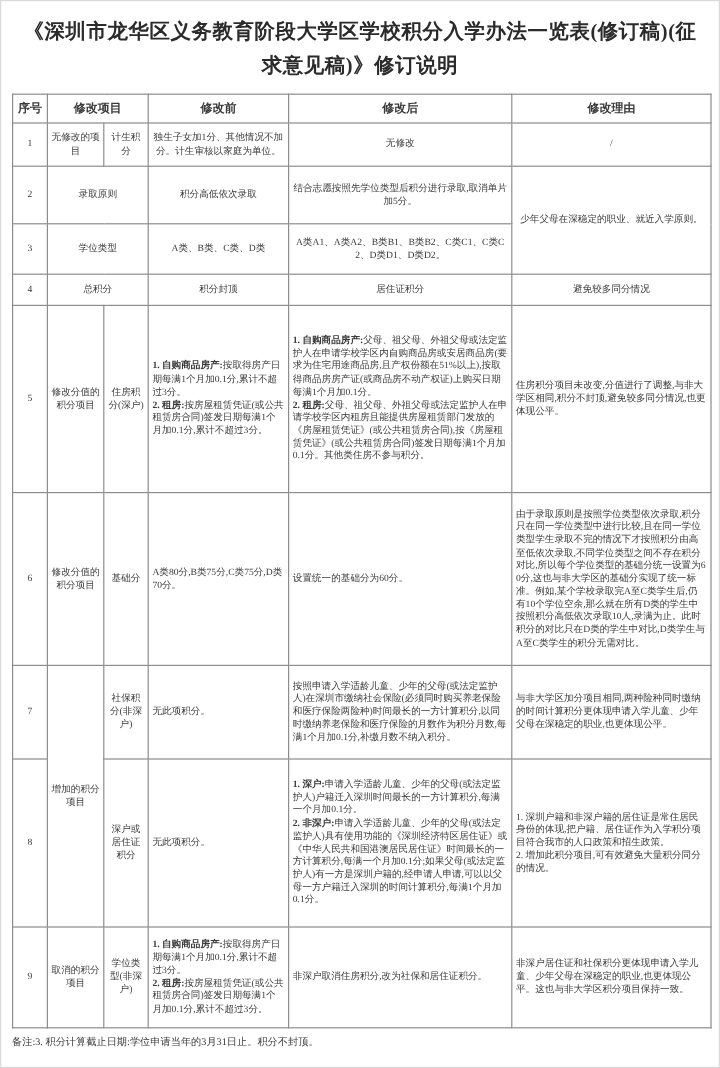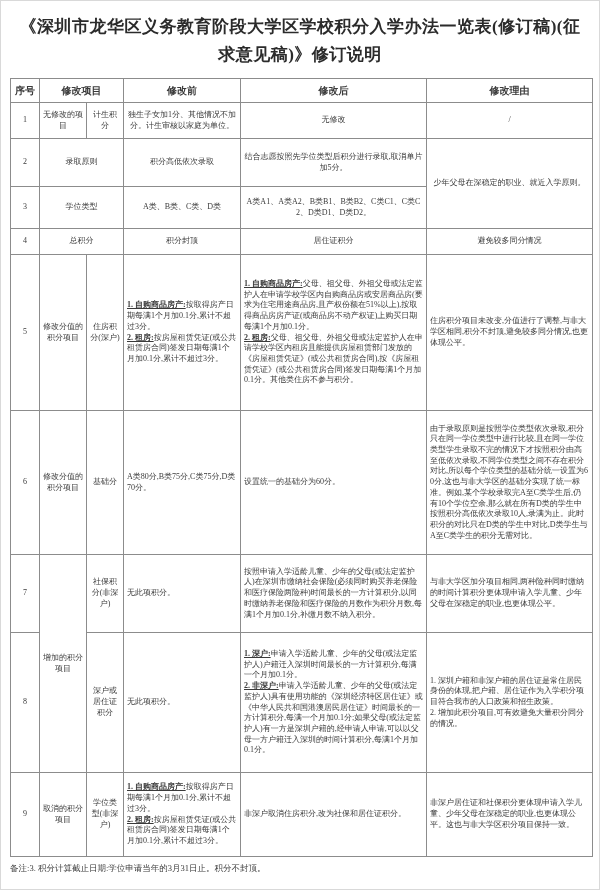--- a/index.html
+++ b/index.html
@@ -5,21 +5,21 @@
   html,body{margin:0;padding:0;background:#fff;}
   body{width:600px;height:890px;font-family:"Liberation Serif","DejaVu Serif",serif;color:#333;}
   .page{box-sizing:border-box;width:600px;height:890px;border:1px solid #d9d9d9;padding:10px 9px 0 9px;background:#fff;}
   .title{font-size:17px;font-weight:bold;text-align:center;margin:2px 4px 10px 4px;line-height:1.62;color:#2b2b2b;letter-spacing:.5px;}
   table.rev{border-collapse:collapse;table-layout:fixed;width:582px;font-size:8px;line-height:1.34;color:#3a3a3a;}
   table.rev th,table.rev td{border:1px solid #8c8c8c;padding:1px 3px;vertical-align:middle;overflow:hidden;word-break:break-all;}
   table.rev th{font-weight:bold;font-size:10px;text-align:center;}
   td.c{text-align:center;}
   td.l{text-align:left;}
   p.item{margin:0;}
-  p.item b{font-weight:bold;text-decoration:underline;}
+  p.item b{font-weight:bold;}
   .notes{display:flex;font-size:8.5px;line-height:1.5;margin-top:5px;color:#3a3a3a;}
   .notes .lbl{white-space:nowrap;}
   .notes .lines div{margin:0;}
 </style>
 </head>
 <body>
 
 <div class="page">
 
   <div class="title">《深圳市龙华区义务教育阶段大学区学校积分入学办法一览表(修订稿)(征求意见稿)》修订说明</div>

